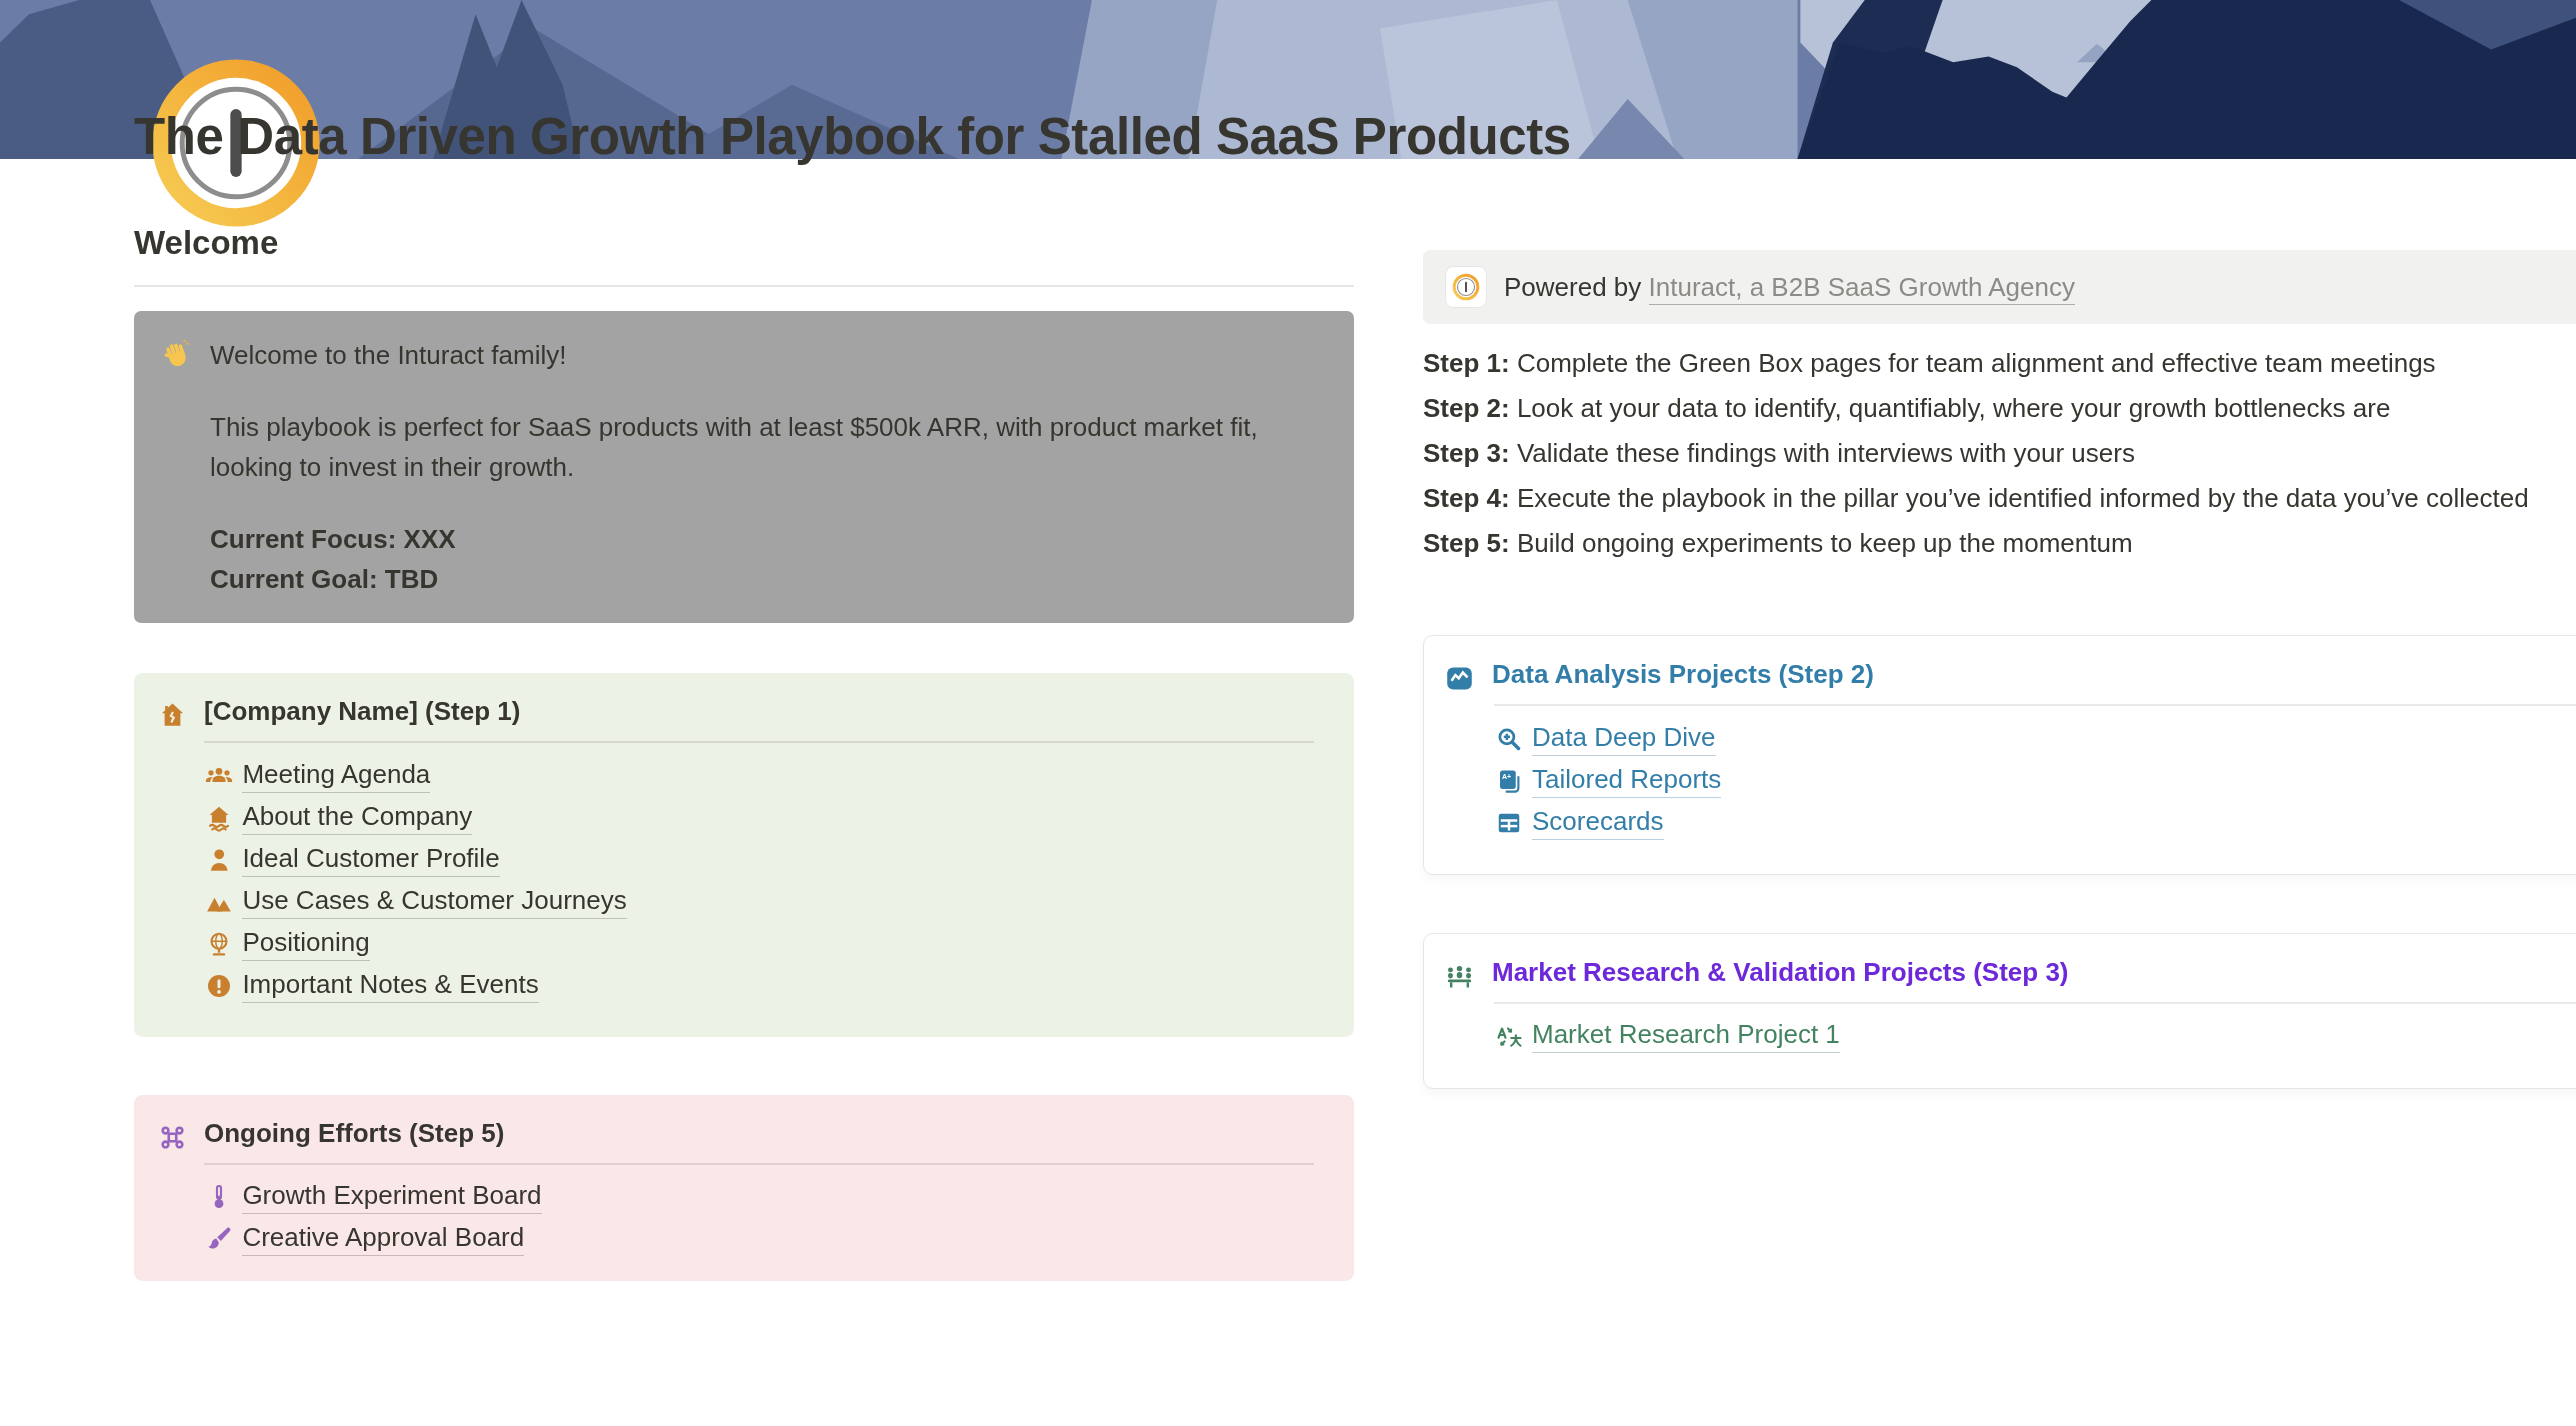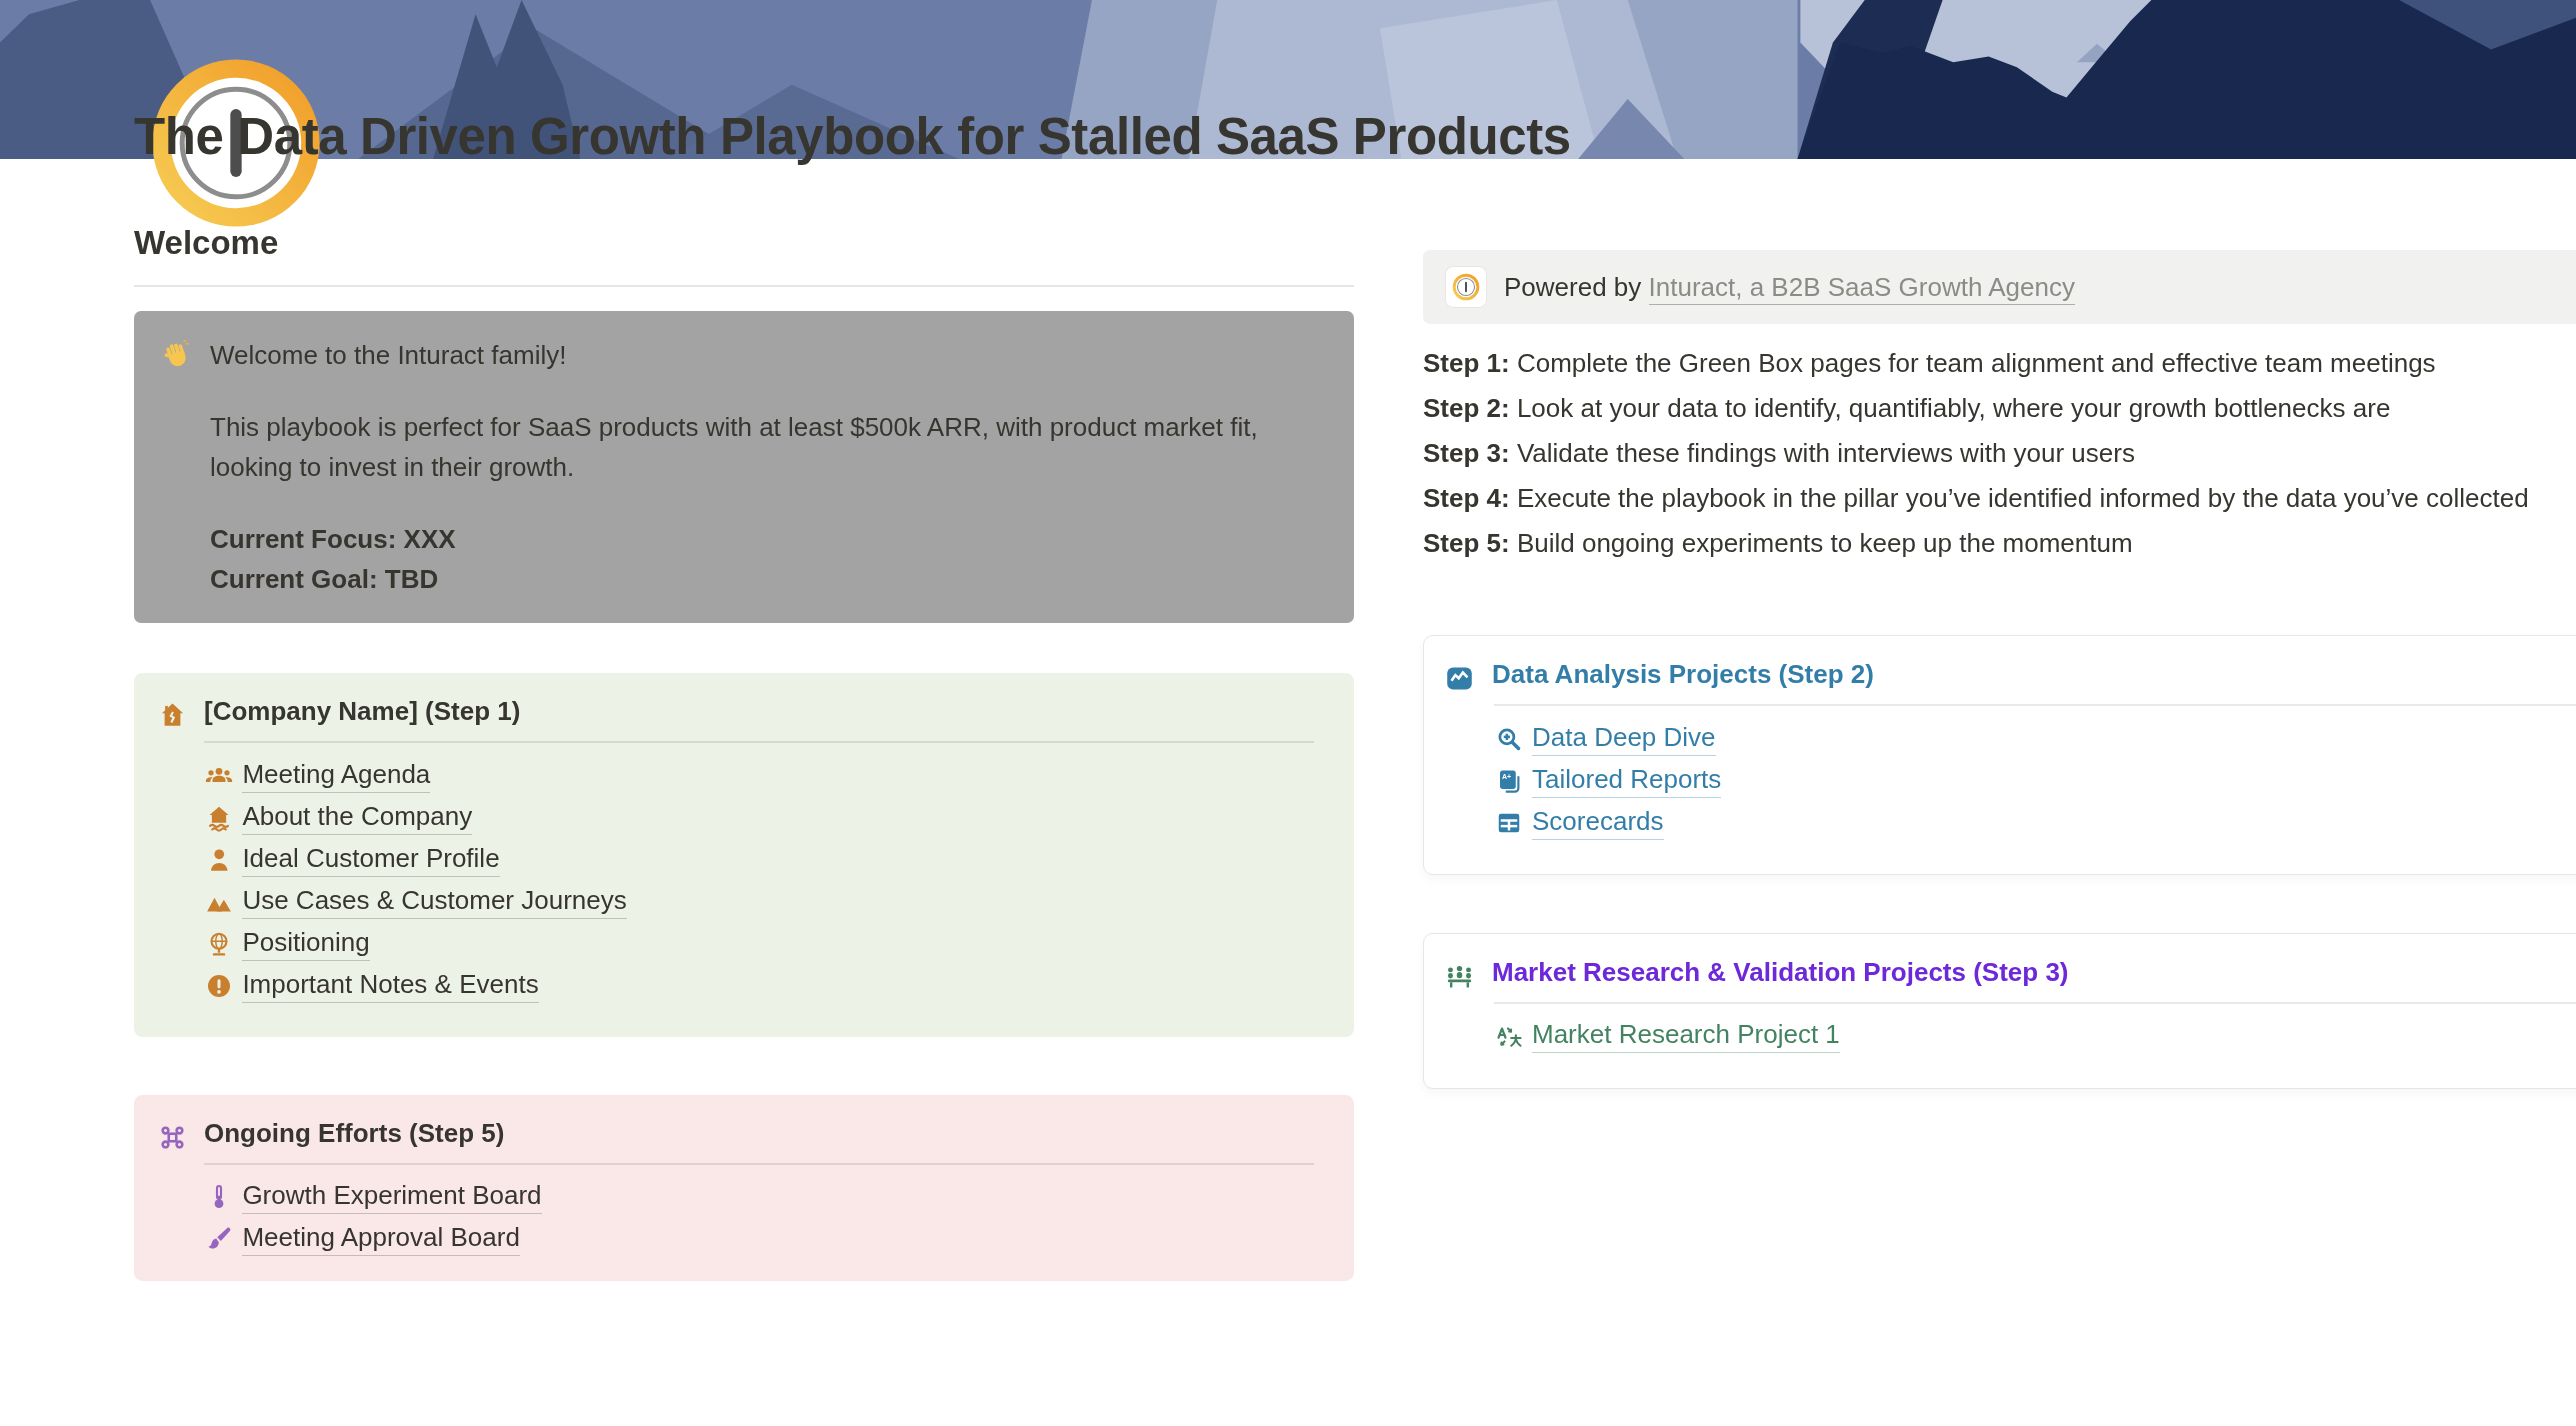--- a/index.html
+++ b/index.html
@@ -250,21 +250,21 @@
             </span>
             <span class="link-text">Growth Experiment Board</span>
           </a>
           <a class="page-link">
             <span class="icon purple">
               <svg viewBox="0 0 24 24" fill="currentColor">
                 <path d="M20.6 3.4c.6.6.7 1.5.1 2.2l-7.2 7.9-2.9-2.9 7.8-7.3c.7-.6 1.6-.5 2.2.1z"></path>
                 <path d="M9.8 11.5c-1.9.3-3.4 1.8-3.7 3.8-.2 1.5-1 2.3-2.6 2.9 1.5 1.4 3.6 1.8 5.3 1 1.8-.8 2.9-2.4 3.1-4.5z"></path>
               </svg>
             </span>
-            <span class="link-text">Meeting Approval Board</span>
+            <span class="link-text">Creative Approval Board</span>
           </a>
         </div>
       </section>
     </div>
 
     <div class="col">
       <div class="callout gray">
         <span class="logo-chip">
           <svg viewBox="0 0 40 40">
             <defs>

